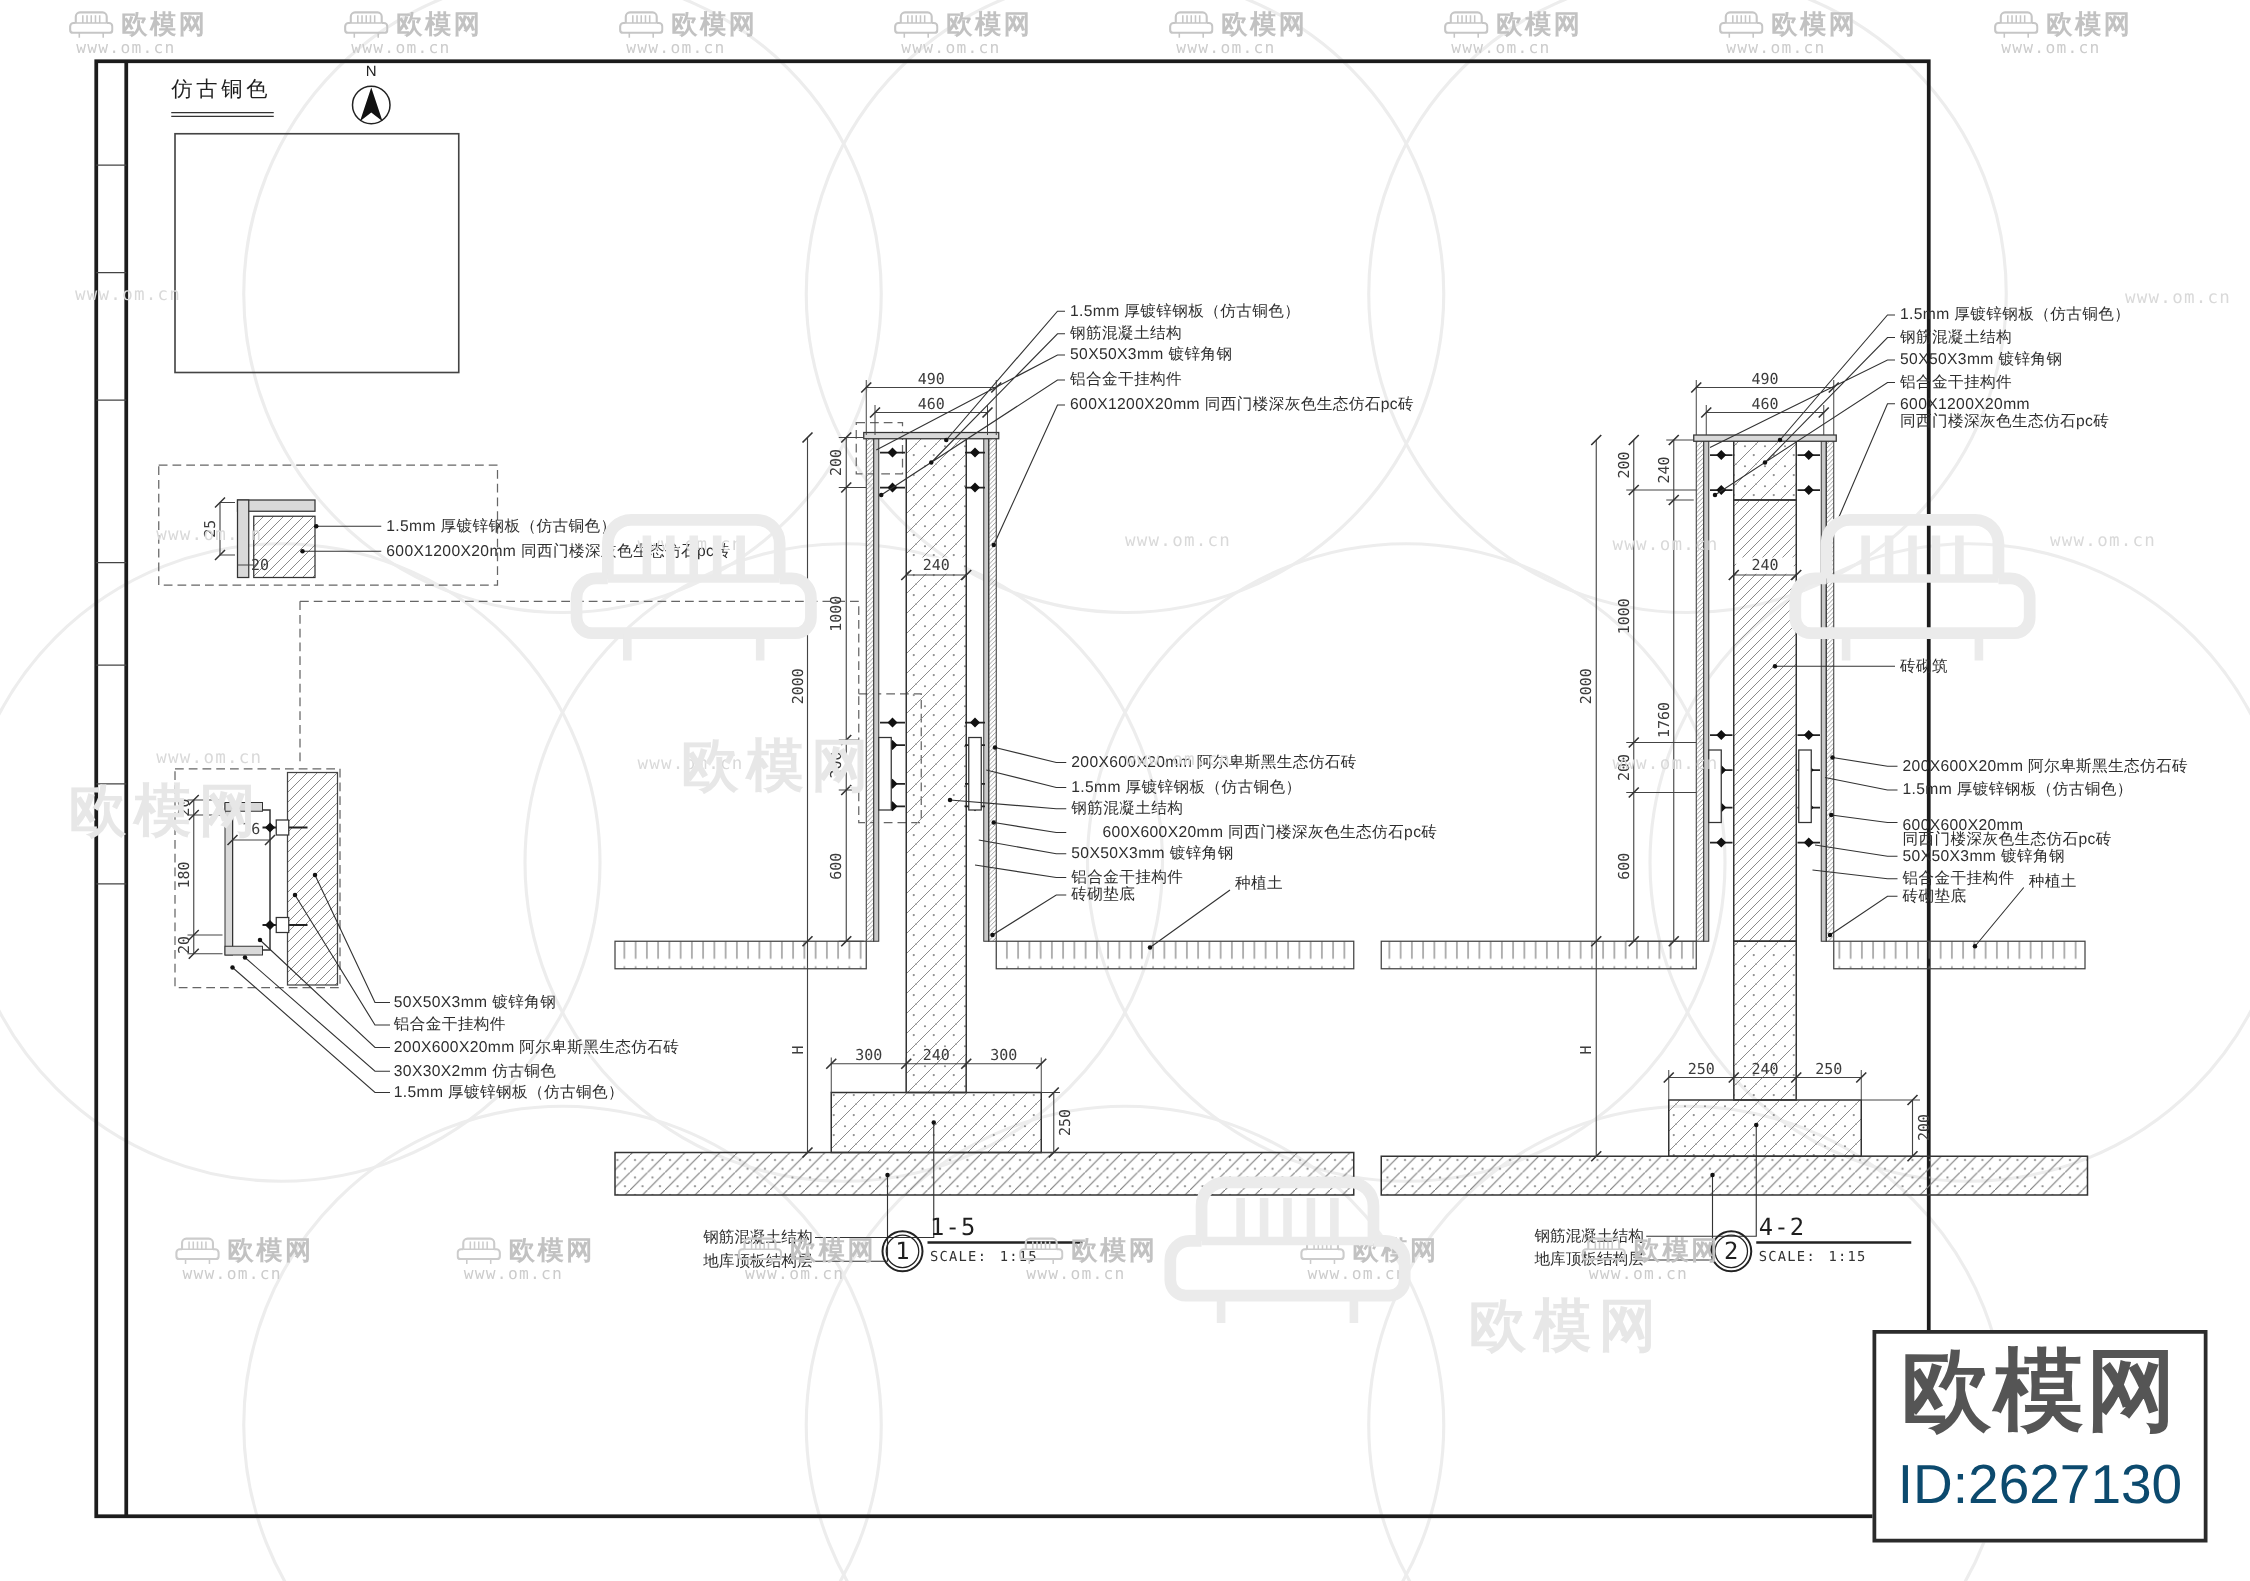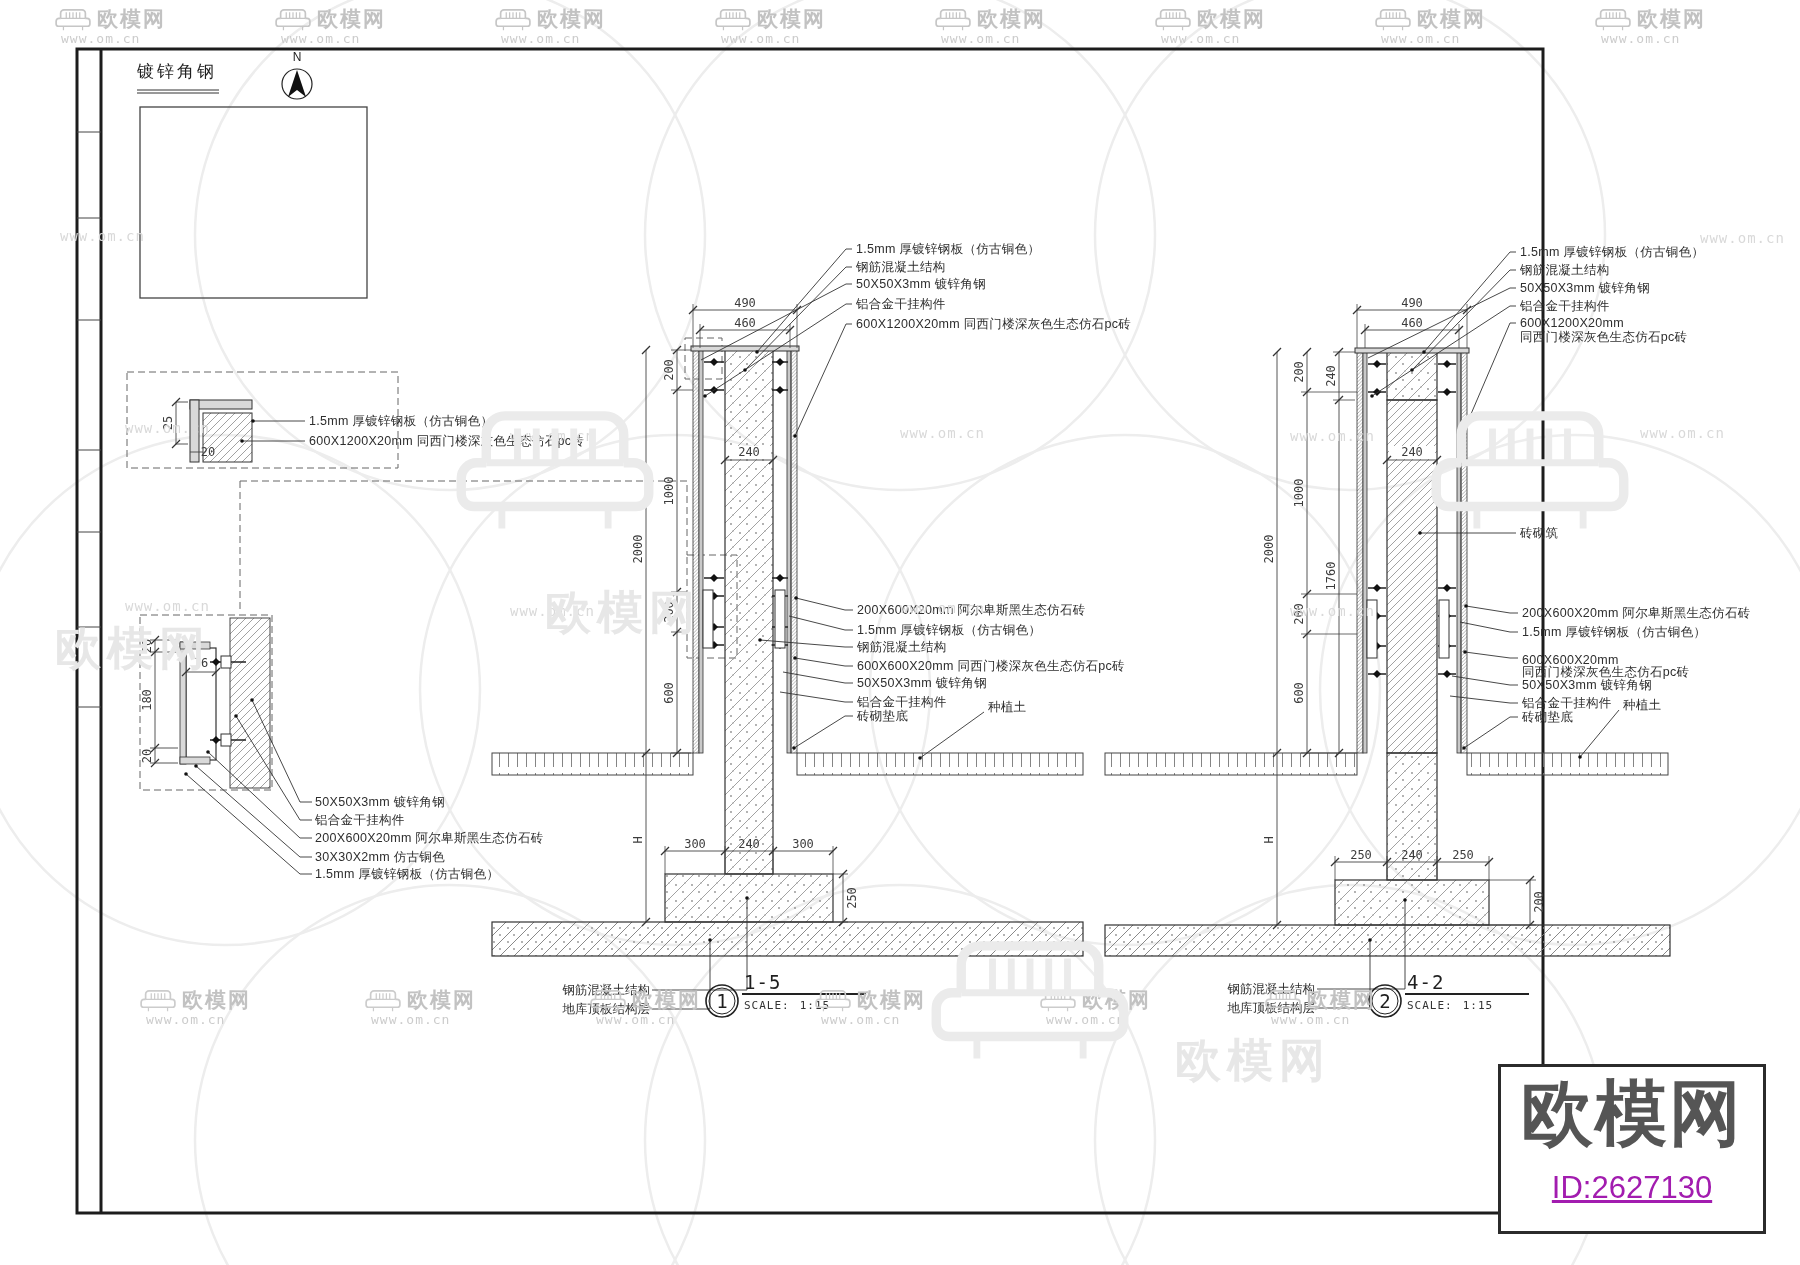--- a/index.html
+++ b/index.html
@@ -25,21 +25,21 @@
   #wm-layer{position:absolute;left:0;top:0;width:1800px;height:1265px;pointer-events:none;}
   .wm-tile{position:absolute;display:flex;align-items:center;gap:6px;color:#c6c6c6;}
   .wm-tile .b{font-size:21px;font-weight:bold;letter-spacing:2px;color:#c2c2c2;}
   .wm-site{position:absolute;font-size:14px;color:#d9d9d9;letter-spacing:1px;font-family:"DejaVu Sans Mono",monospace;}
   .wm-site-strip{position:absolute;font-size:13px;color:#cccccc;letter-spacing:1px;font-family:"DejaVu Sans Mono",monospace;}
   .wm-big{position:absolute;font-size:46px;font-weight:bold;letter-spacing:6px;color:#e7e7e7;}
   
   #idbox{position:absolute;left:1498px;top:1064px;width:268px;height:170px;background:#fff;
          border:3px solid #2b2b2b;box-sizing:border-box;text-align:center;}
   #idbox .brand{font-size:72px;font-weight:bold;color:#555;letter-spacing:2px;line-height:92px;}
-  #idbox .idnum{font-size:31px;color:#a21caf;line-height:58px;font-family:"Liberation Sans",sans-serif;text-decoration:underline;}
+  #idbox .idnum{font-size:44px;color:#0c4a6e;line-height:58px;font-family:"Liberation Sans",sans-serif;}
 </style>
 </head>
 <body>
 
 <div id="page">
 
   <svg class="lw" width="1800" height="1265" viewBox="0 0 1800 1265">
     <defs>
       <pattern id="pConc" width="16" height="16" patternUnits="userSpaceOnUse">
         <path d="M0 16 L16 0" stroke="#8a8a8a" stroke-width="0.8"></path>
@@ -256,21 +256,21 @@
       <circle cx="1580" cy="757" r="1.8" fill="#111"></circle>
         <circle cx="1405" cy="900" r="1.8" fill="#111"></circle>
       <circle cx="1370" cy="940" r="1.8" fill="#111"></circle>
 
       <circle cx="1385" cy="1001" r="16" fill="none" stroke="#222" stroke-width="1.6"></circle>
       <circle cx="1385" cy="1001" r="13" fill="none" stroke="#222" stroke-width="1"></circle>
       <path d="M1405 994 H1529" stroke="#222" stroke-width="2"></path>
     </g>
   </svg>
 
-  <div class="ttl" style="left:137px;top:60px">镀锌角钢</div>
+  <div class="ttl" style="left:137px;top:60px">仿古铜色</div>
   <div class="north" style="left:297px;top:57px">N</div>
 
   <div class="dimv" style="left:168px;top:423px">25</div>
   <div class="dim" style="left:208px;top:452px">20</div>
   <div class="nt" style="left:309px;top:421px">1.5mm 厚镀锌钢板（仿古铜色）</div>
   <div class="nt" style="left:309px;top:441px">600X1200X20mm 同西门楼深灰色生态仿石pc砖</div>
 
   <div class="dimv" style="left:147px;top:646px">20</div>
   <div class="dim" style="left:201px;top:663px">76</div>
   <div class="dimv" style="left:147px;top:700px">180</div>
@@ -296,21 +296,21 @@
   <div class="dimv" style="left:852px;top:898px">250</div>
 
   <div class="nt" style="left:856px;top:249px">1.5mm 厚镀锌钢板（仿古铜色）</div>
   <div class="nt" style="left:856px;top:267px">钢筋混凝土结构</div>
   <div class="nt" style="left:856px;top:284px">50X50X3mm 镀锌角钢</div>
   <div class="nt" style="left:856px;top:304px">铝合金干挂构件</div>
   <div class="nt" style="left:856px;top:324px">600X1200X20mm 同西门楼深灰色生态仿石pc砖</div>
   <div class="nt" style="left:857px;top:610px">200X600X20mm 阿尔卑斯黑生态仿石砖</div>
   <div class="nt" style="left:857px;top:630px">1.5mm 厚镀锌钢板（仿古铜色）</div>
   <div class="nt" style="left:857px;top:647px">钢筋混凝土结构</div>
-  <div class="nt" style="left:857px;top:666px">600X600X20mm 同西门楼深灰色生态仿石pc砖</div>
+  <div class="nt" style="left:882px;top:666px">600X600X20mm 同西门楼深灰色生态仿石pc砖</div>
   <div class="nt" style="left:857px;top:683px">50X50X3mm 镀锌角钢</div>
   <div class="nt" style="left:857px;top:702px">铝合金干挂构件</div>
   <div class="nt" style="left:857px;top:716px">砖砌垫底</div>
   <div class="nt" style="left:988px;top:707px">种植土</div>
   <div class="ntr" style="left:470px;top:990px">钢筋混凝土结构</div>
   <div class="ntr" style="left:470px;top:1009px">地库顶板结构层</div>
   <div class="callout-num" style="left:722px;top:1001px">1</div>
   <div class="sec-title" style="left:744px;top:982px">1-5</div>
   <div class="sec-scale" style="left:744px;top:999px">
     <span>SCALE:</span><span>1:15</span>

